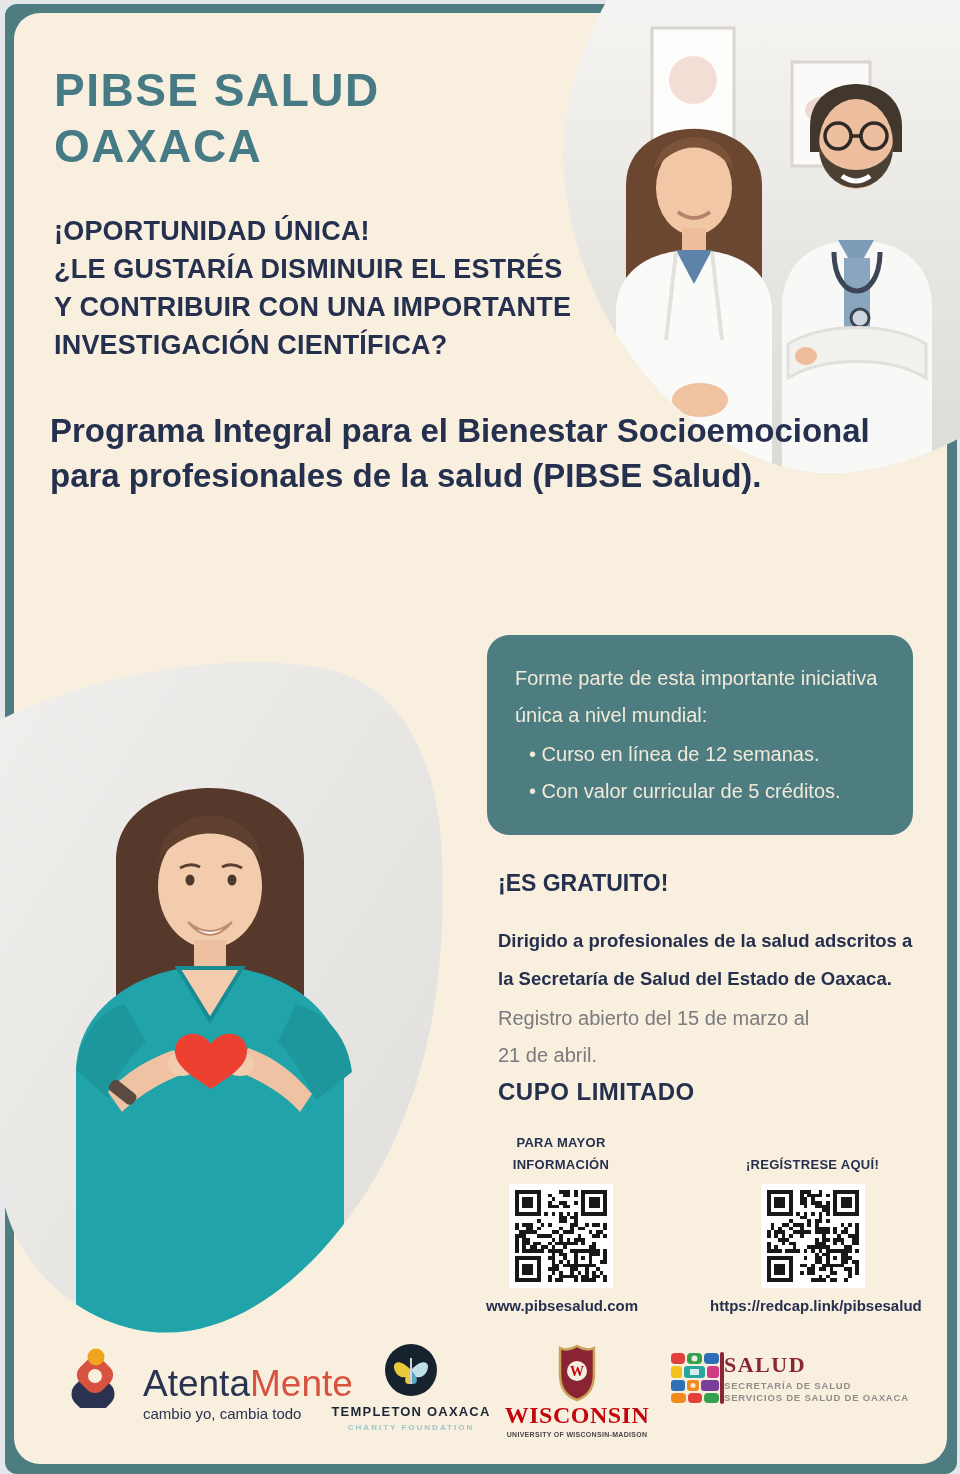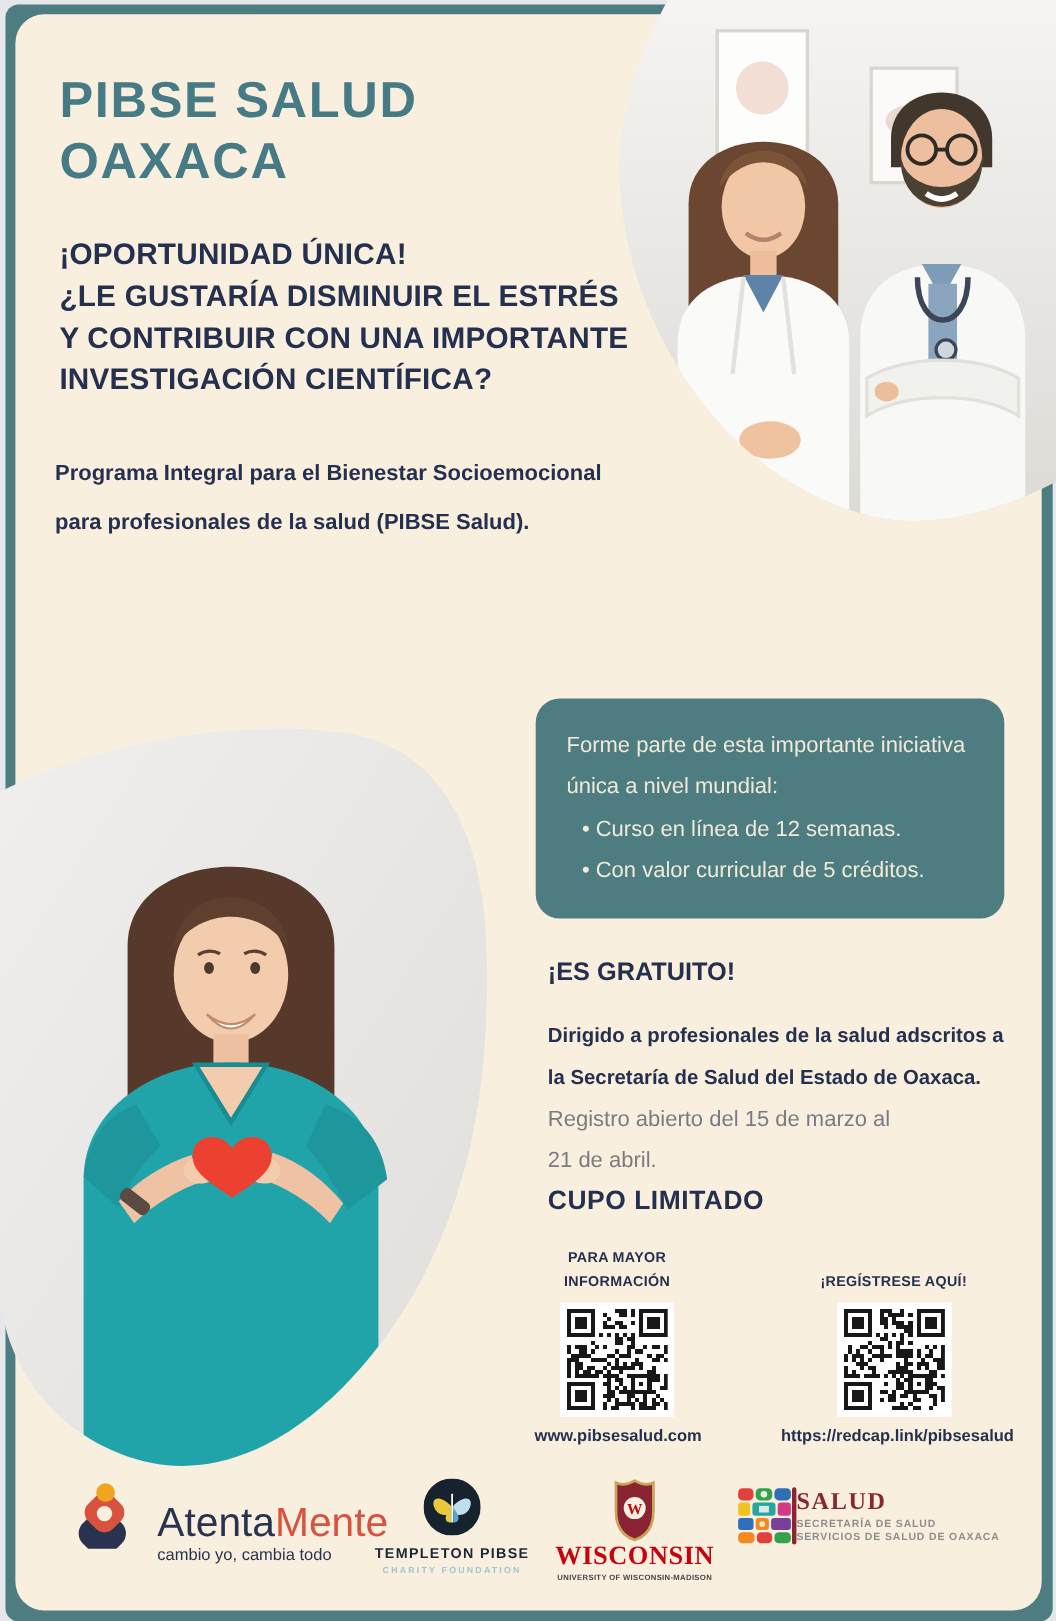--- a/index.html
+++ b/index.html
@@ -5,21 +5,21 @@
   html,body{margin:0;padding:0;background:#e5e7ea;}
   .poster{position:relative;width:960px;height:1474px;background:#e5e7ea;overflow:hidden;
           font-family:"Liberation Sans",sans-serif;}
   .frame{position:absolute;left:5px;top:4px;right:3px;bottom:0;background:#4d7d81;border-radius:12px;}
   .canvas{position:absolute;left:14px;top:13px;width:933px;height:1451px;background:#f8efdf;border-radius:26px;}
   .abs{position:absolute;}
   .photo{position:absolute;}
 
   .title{left:54px;top:62px;font-size:46px;line-height:56px;font-weight:bold;color:#467a85;letter-spacing:1.5px;}
   .headline{left:54px;top:212px;font-size:27px;line-height:38px;font-weight:bold;color:#25304f;letter-spacing:0.2px;}
-  .program{left:50px;top:408px;font-size:20px;line-height:45px;font-weight:bold;color:#25304f;}
+  .program{left:50px;top:408px;font-size:33px;line-height:45px;font-weight:bold;color:#25304f;}
   .intro{left:50px;top:518px;font-size:21px;line-height:41px;color:#9c9a94;letter-spacing:0.2px;}
 
   .init-box{left:487px;top:635px;width:426px;height:200px;background:#4d7d81;border-radius:22px;
             color:#f2ead9;font-size:20px;line-height:37px;box-sizing:border-box;padding:25px 26px 17px 28px;}
   .init-box ul{margin:2px 0 0 0;padding:0 0 0 14px;list-style:none;}
   .init-box li::before{content:"• ";}
 
   .free{left:498px;top:870px;font-size:23px;font-weight:bold;color:#25304f;}
   .audience{left:498px;top:922px;font-size:18.5px;line-height:38px;font-weight:bold;color:#25304f;}
   .registration{left:498px;top:1000px;font-size:20px;line-height:37px;color:#7a7b7e;}
@@ -805,21 +805,21 @@
 
   <div class="abs logo-templeton">
     <svg width="52" height="52" viewBox="0 0 52 52">
       <circle cx="26" cy="26" r="26" fill="#16222e"></circle>
       <path d="M25,25 C14,14 6,18 10,27 C13,34 21,35 25,31 Z" fill="#e8c93e"></path>
       <path d="M27,25 C38,14 46,18 42,27 C39,34 31,35 27,31 Z" fill="#bfe0ea"></path>
       <path d="M25,27 C18,34 19,41 25,40 Z" fill="#e8c93e"></path>
       <path d="M27,27 C34,34 33,41 27,40 Z" fill="#5aa7c4"></path>
       <rect x="25.2" y="14" width="1.6" height="26" fill="#ffffff"></rect>
     </svg>
-    <div class="templeton-name">TEMPLETON PIBSE</div>
+    <div class="templeton-name">TEMPLETON OAXACA</div>
     <div class="templeton-sub">CHARITY FOUNDATION</div>
   </div>
 
   <div class="abs logo-wisconsin">
     <svg width="38" height="58" viewBox="0 0 38 58">
       <path d="M19,2 C26,6 32,6 36,4 L36,30 C36,46 28,53 19,56 C10,53 2,46 2,30 L2,4 C6,6 12,6 19,2 Z" fill="#8a2432" stroke="#c9a45a" stroke-width="2.5"></path>
       <circle cx="19" cy="27" r="10" fill="#f5efe2"></circle>
       <text x="19" y="32" text-anchor="middle" font-family="Liberation Serif, serif" font-size="14" font-weight="bold" fill="#c5050c">W</text>
     </svg>
     <div class="wisconsin-name">WISCONSIN</div>

